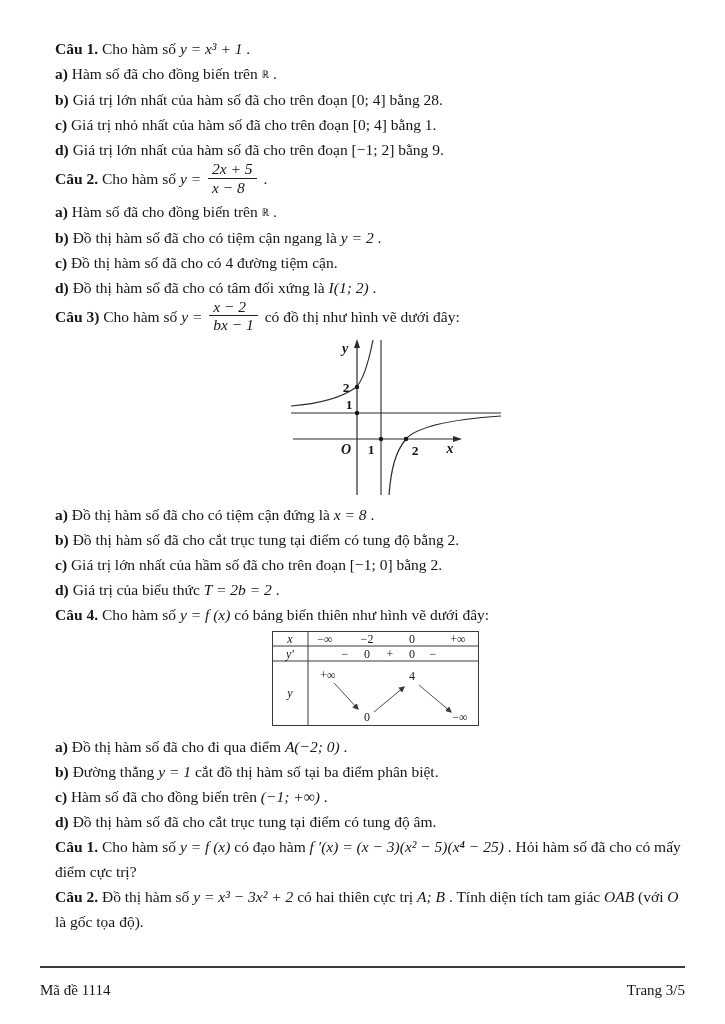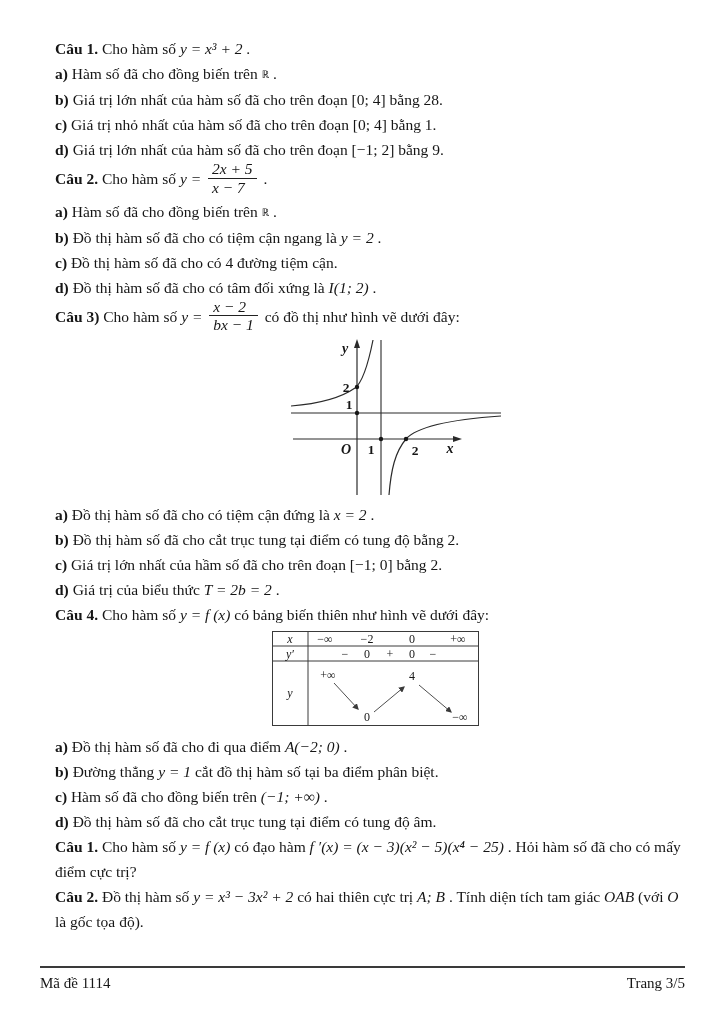--- a/index.html
+++ b/index.html
@@ -18,47 +18,47 @@
   .rset { font-size:10.5px; vertical-align:1px; }
   .frac { display:inline-block; vertical-align:middle; text-align:left;
           font-style:italic; line-height:1.15; margin:0 3px; position:relative; top:-2px;}
   .frac .num { display:block; border-bottom:1px solid #222; padding:0 4px; }
   .frac .den { display:block; padding:0 4px; }
   .fig { margin:2px 0 2px 228px; }
   .bbt-fig { margin:4px 0 4px 217px; }
   .part3 { margin-top:16px; }
   .bolditalic { font-weight:bold; font-style:italic; }
   .footer { position:absolute; left:40px; right:40px; top:966px; border-top:2px solid #3a3a3a; }
-  .footer-row { display:flex; justify-content:space-between; padding-top:7px; font-size:15px; }
+  .footer-row { display:flex; justify-content:space-between; padding-top:14px; font-size:15px; }
   svg text { font-family:"Liberation Serif", serif; fill:#161616; }
   .wrap2 { margin-top:10px; }
 </style>
 </head>
 <body>
 
 <div class="page">
 
   <p class="line">
-    <b class="ql">Câu 1.</b><span> Cho hàm số </span><span class="math">y = x³ + 2</span><span> .</span>
+    <b class="ql">Câu 1.</b><span> Cho hàm số </span><span class="math">y = x³ + 1</span><span> .</span>
   </p>
   <p class="line">
     <b class="ql">a)</b><span> Hàm số đã cho đồng biến trên </span><span class="rset">ℝ</span><span> .</span>
   </p>
   <p class="line">
     <b class="ql">b)</b><span> Giá trị lớn nhất của hàm số đã cho trên đoạn </span><span class="intv">[0; 4]</span><span> bằng 28.</span>
   </p>
   <p class="line">
     <b class="ql">c)</b><span> Giá trị nhỏ nhất của hàm số đã cho trên đoạn </span><span class="intv">[0; 4]</span><span> bằng 1.</span>
   </p>
   <p class="line">
     <b class="ql">d)</b><span> Giá trị lớn nhất của hàm số đã cho trên đoạn </span><span class="intv">[−1; 2]</span><span> bằng 9.</span>
   </p>
 
   <p class="line fraline">
-    <b class="ql">Câu 2.</b><span> Cho hàm số </span><span class="math">y = </span><span class="frac"><span class="num">2x + 5</span><span class="den">x − 7</span></span><span> .</span>
+    <b class="ql">Câu 2.</b><span> Cho hàm số </span><span class="math">y = </span><span class="frac"><span class="num">2x + 5</span><span class="den">x − 8</span></span><span> .</span>
   </p>
   <p class="line">
     <b class="ql">a)</b><span> Hàm số đã cho đồng biến trên </span><span class="rset">ℝ</span><span> .</span>
   </p>
   <p class="line">
     <b class="ql">b)</b><span> Đồ thị hàm số đã cho có tiệm cận ngang là </span><span class="math">y = 2</span><span> .</span>
   </p>
   <p class="line">
     <b class="ql">c)</b><span> Đồ thị hàm số đã cho có 4 đường tiệm cận.</span>
   </p>
@@ -94,21 +94,21 @@
       <text x="63" y="54" font-size="13.5" font-weight="bold" text-anchor="middle">2</text>
       <text x="66" y="71" font-size="13.5" font-weight="bold" text-anchor="middle">1</text>
       <text x="63" y="116" font-size="14" font-style="italic" font-weight="bold" text-anchor="middle">O</text>
       <text x="88" y="116" font-size="13.5" font-weight="bold" text-anchor="middle">1</text>
       <text x="132" y="117" font-size="13.5" font-weight="bold" text-anchor="middle">2</text>
       <text x="167" y="115" font-size="14" font-style="italic" font-weight="bold" text-anchor="middle">x</text>
     </svg>
   </div>
 
   <p class="line">
-    <b class="ql">a)</b><span> Đồ thị hàm số đã cho có tiệm cận đứng là </span><span class="math">x = 2</span><span> .</span>
+    <b class="ql">a)</b><span> Đồ thị hàm số đã cho có tiệm cận đứng là </span><span class="math">x = 8</span><span> .</span>
   </p>
   <p class="line">
     <b class="ql">b)</b><span> Đồ thị hàm số đã cho cắt trục tung tại điểm có tung độ bằng 2.</span>
   </p>
   <p class="line">
     <b class="ql">c)</b><span> Giá trị lớn nhất của hầm số đã cho trên đoạn </span><span class="intv">[−1; 0]</span><span> bằng 2.</span>
   </p>
   <p class="line">
     <b class="ql">d)</b><span> Giá trị của biểu thức </span><span class="math">T = 2b = 2</span><span> .</span>
   </p>

